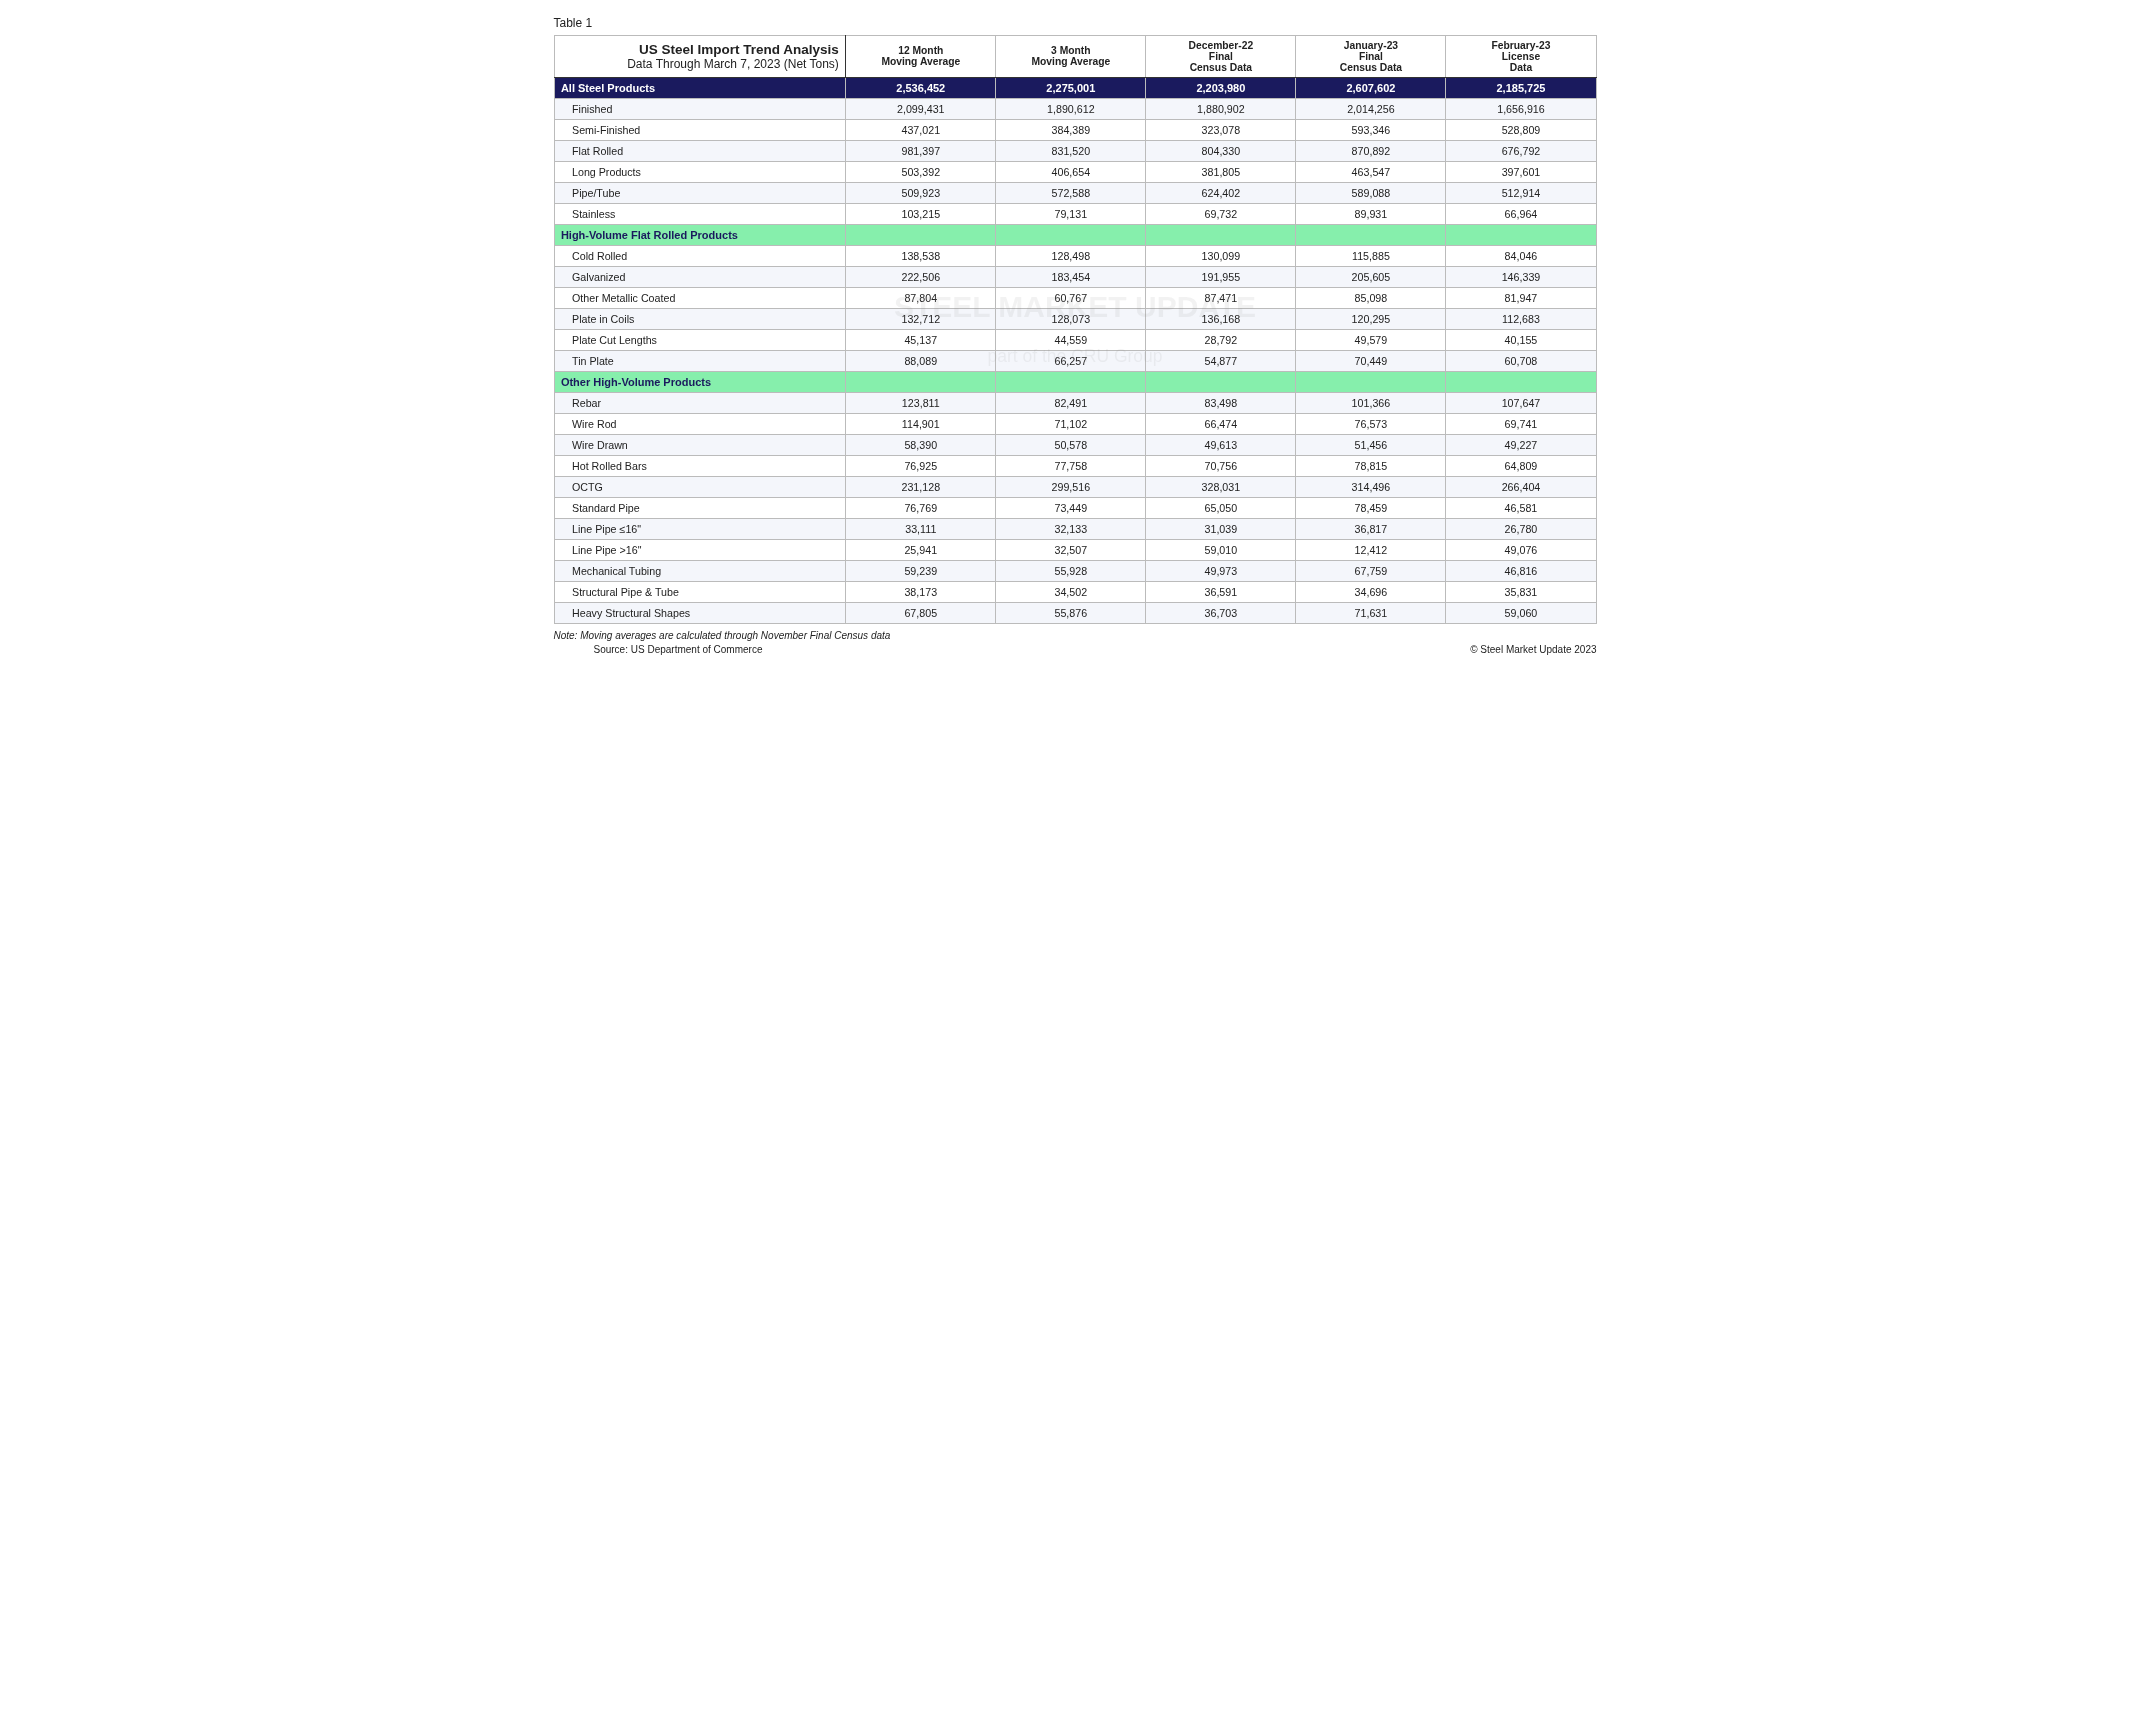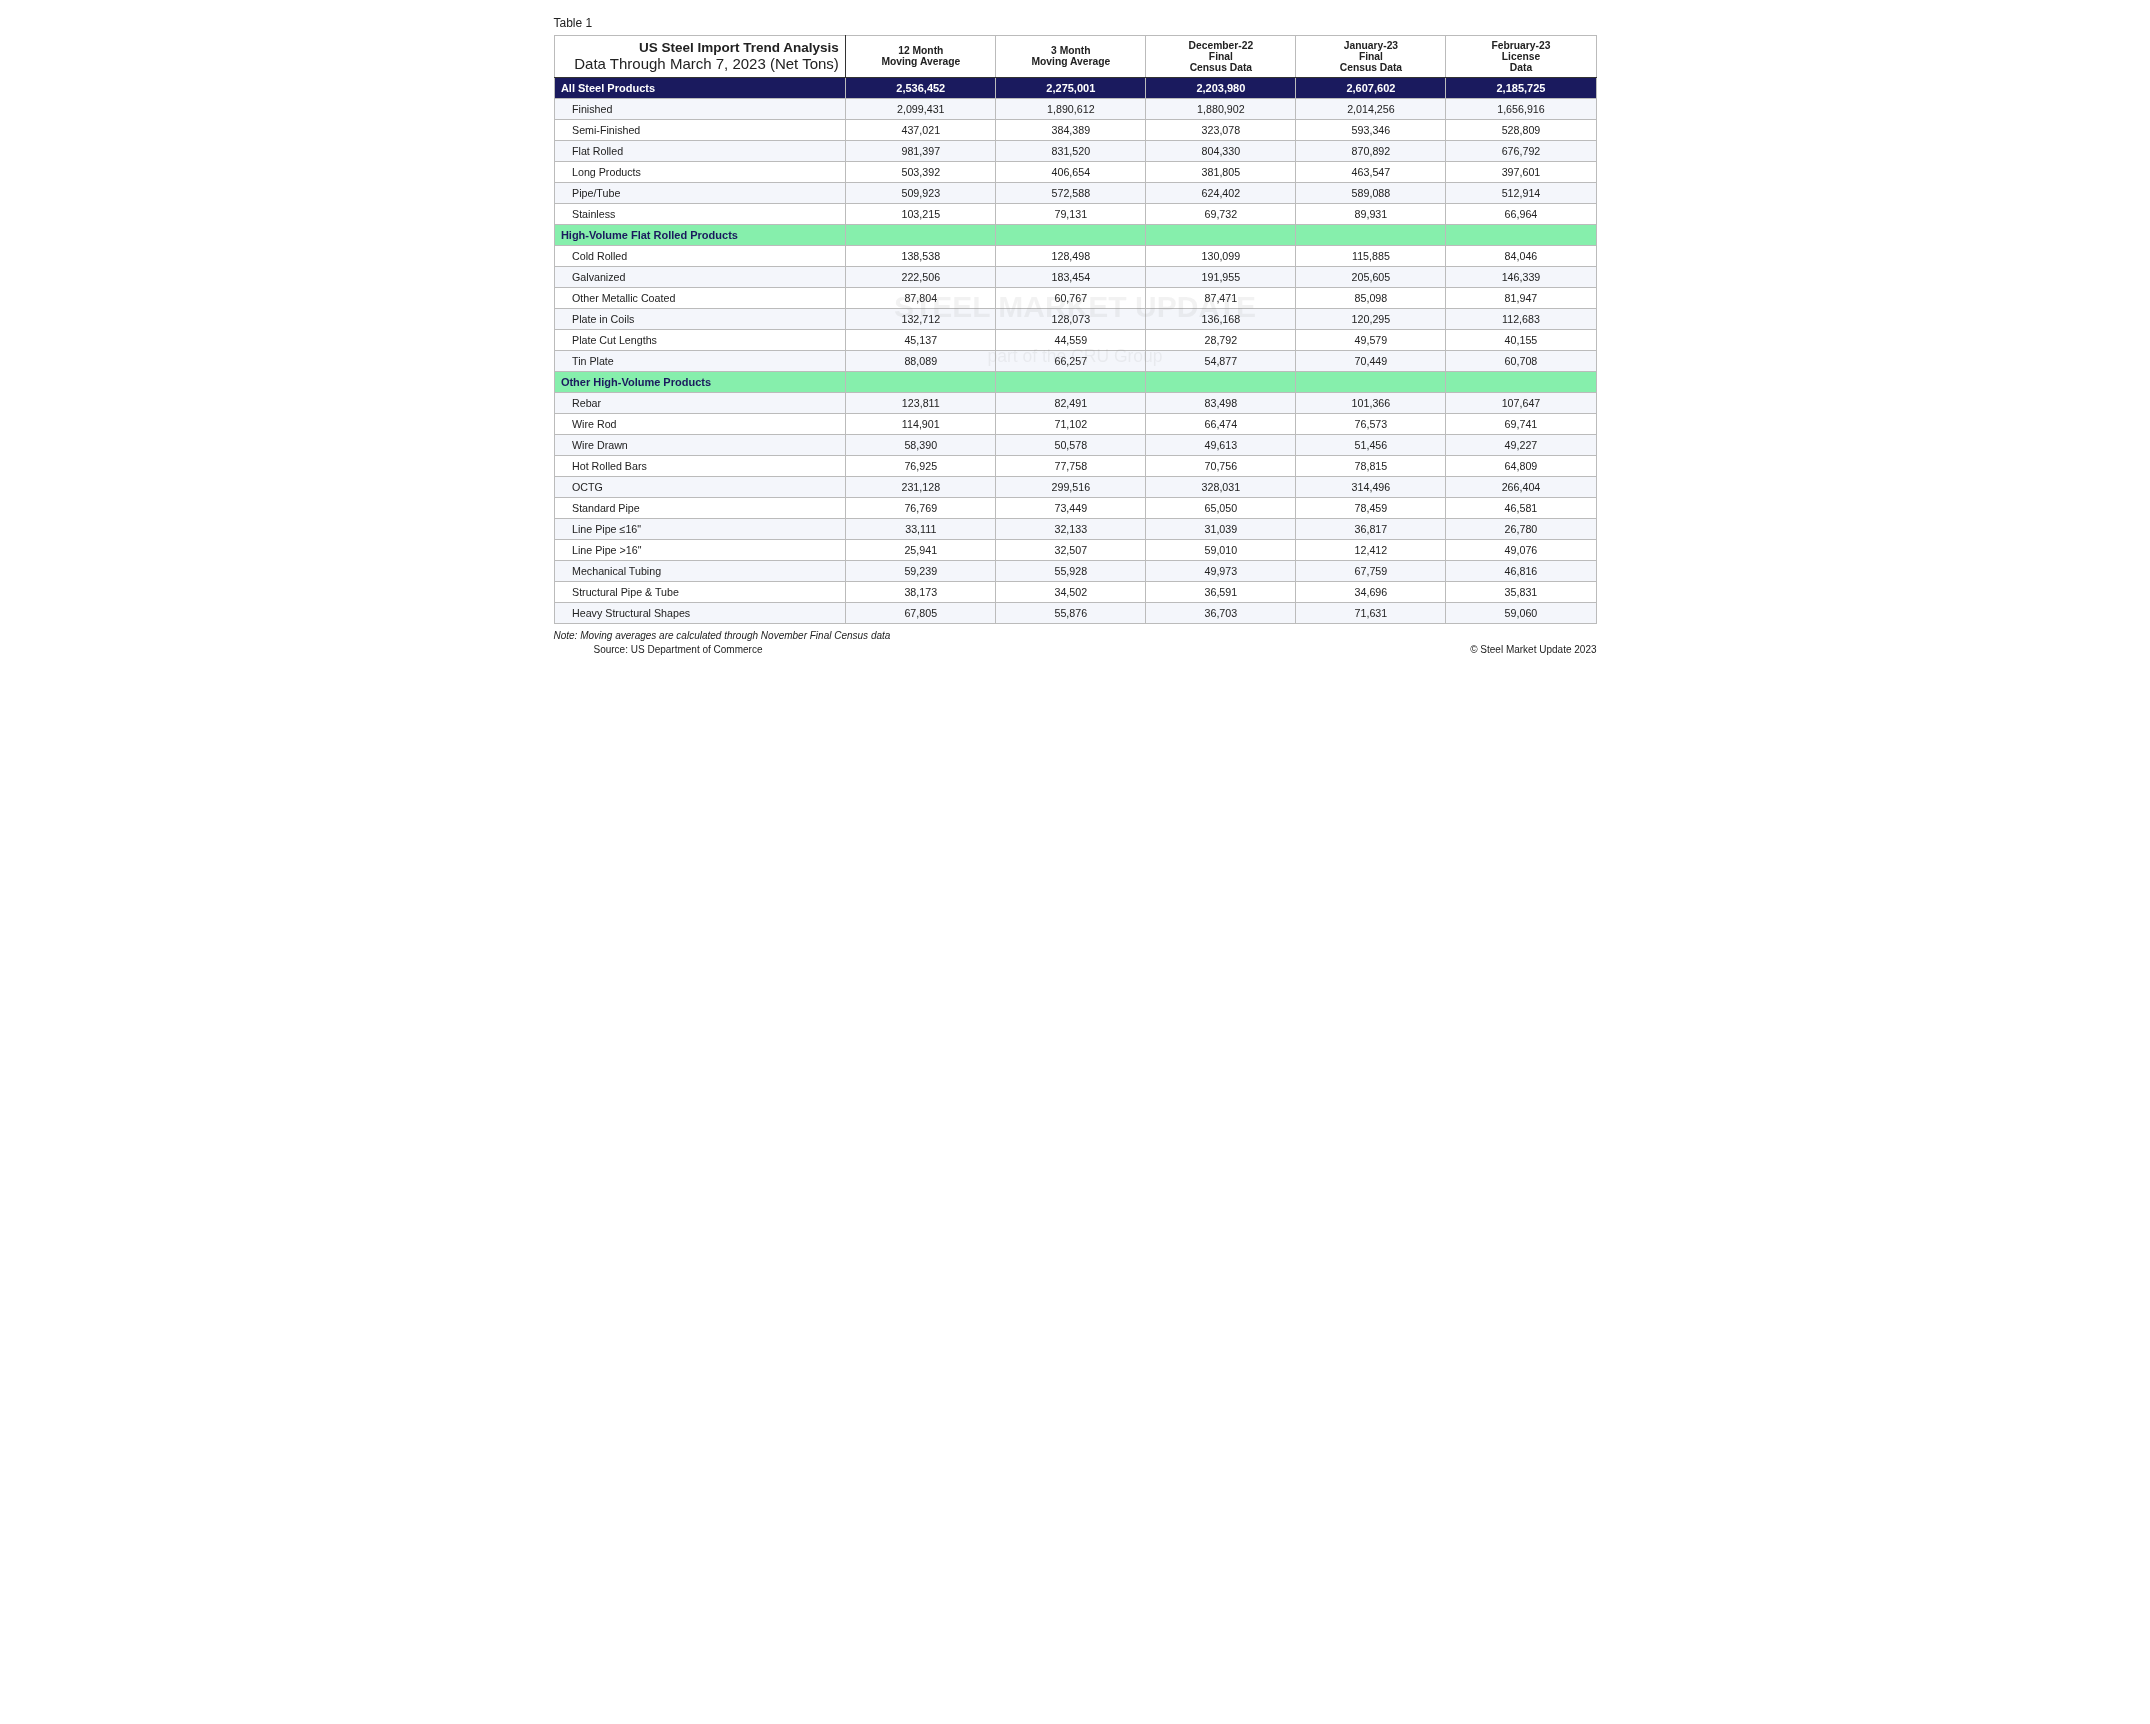--- a/index.html
+++ b/index.html
@@ -33,21 +33,21 @@
       vertical-align: middle;
       width: 28%;
       border-right: 1.2px solid #333;
     }
     .header-title {
       font-size: 13.5px;
       font-weight: bold;
       display: block;
     }
     .header-subtitle {
-      font-size: 15px;
+      font-size: 12px;
       font-weight: normal;
       display: block;
     }
     .col-header {
       text-align: center;
       vertical-align: middle;
       font-weight: bold;
       font-size: 10.3px;
       background: #fff;
       width: 14.4%;

